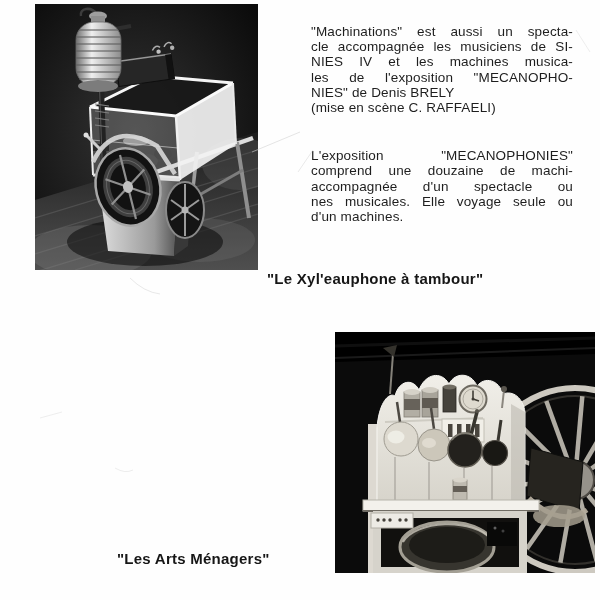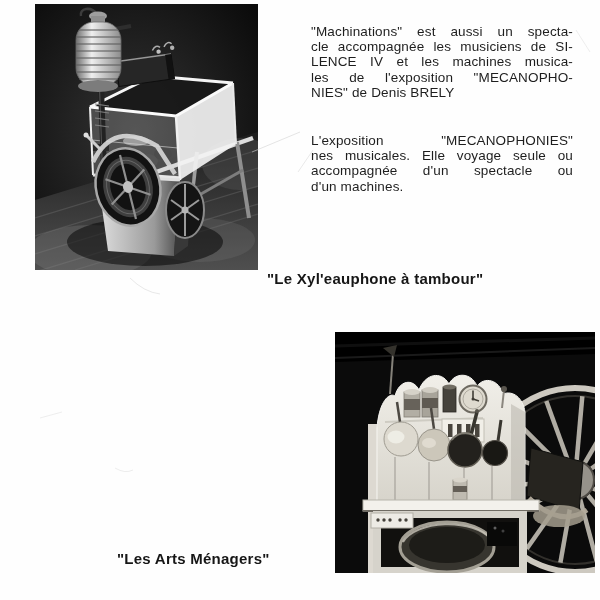--- a/index.html
+++ b/index.html
@@ -168,28 +168,30 @@
         <line x1="66" y1="146" x2="52" y2="132" stroke="#cfcfcf" stroke-width="3"></line>
         <circle cx="51" cy="131" r="2.5" fill="#e0e0e0"></circle>
       </g>
     </svg>
   </div>
 
   <div class="textcol">
     <p class="para">
       <span class="ln jl">"Machinations" est aussi un specta-</span>
       <span class="ln jl">cle accompagnée les musiciens de SI-</span>
-      <span class="ln jl">LENCE IV et les machines musica-</span>
+      <span class="ln jl">NIES IV et les machines musica-</span>
       <span class="ln jl">les de l'exposition "MECANOPHO-</span>
       <span class="ln">NIES" de Denis BRELY</span>
+      <span class="ln">(mise en scène C. RAFFAELI)</span>
     </p>
     <p class="para">
       <span class="ln jl">L'exposition "MECANOPHONIES"</span>
+      <span class="ln jl">comprend une douzaine de machi-</span>
+      <span class="ln jl">accompagnée d'un spectacle ou</span>
       <span class="ln jl">nes musicales. Elle voyage seule ou</span>
-      <span class="ln jl">accompagnée d'un spectacle ou</span>
       <span class="ln">d'un machines.</span>
     </p>
   </div>
 
   <div class="caption" id="caption-xyl">"Le Xyl'eauphone à tambour"</div>
   <div class="caption" id="caption-arts">"Les Arts Ménagers"</div>
 
   <div class="photo" id="photo-arts">
     <svg viewBox="0 0 260 241" width="260" height="241">
       <defs>

